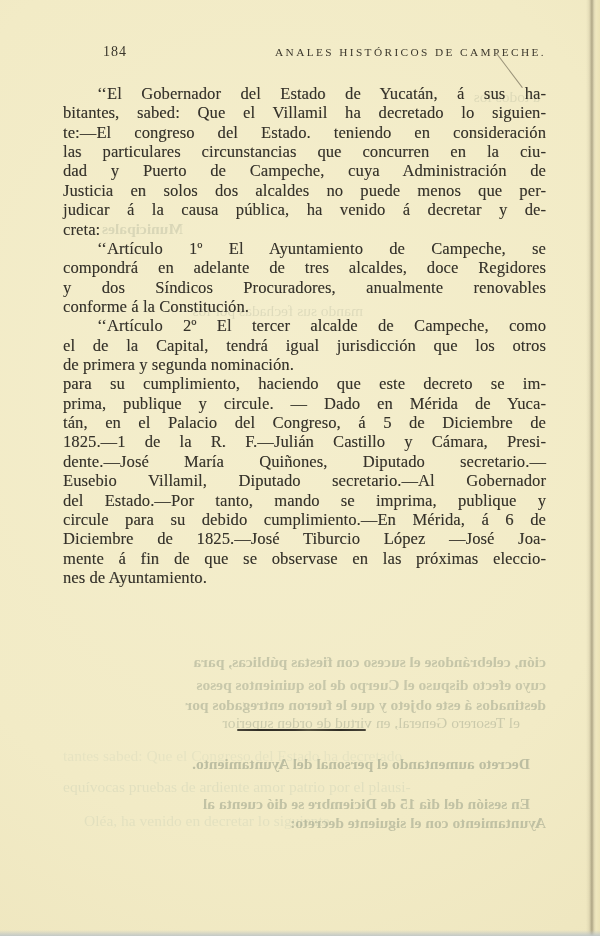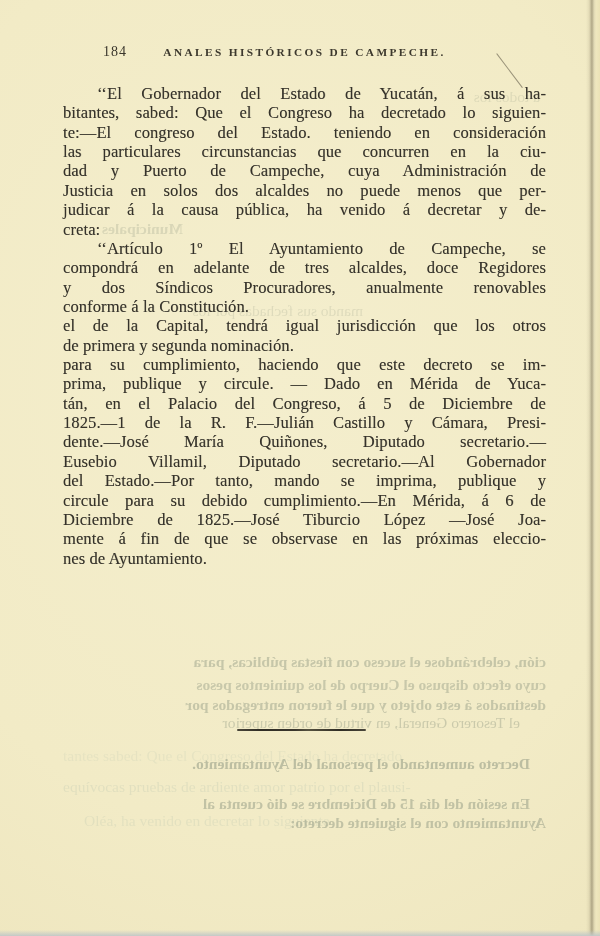--- a/index.html
+++ b/index.html
@@ -32,22 +32,22 @@
     background:rgba(84,76,60,0.55);transform:rotate(-37deg);border-radius:1px;
   }
   .header{
     position:absolute;left:63px;top:44px;width:483px;height:20px;
     color:#3a362c;
   }
   .page-number{
     position:absolute;left:40px;top:0;font-size:14px;letter-spacing:1px;
   }
   .running-title{
-    position:absolute;left:0;right:0;top:2px;text-align:center;
-    font-size:11.3px;font-weight:bold;letter-spacing:2.4px;color:#3c382d;
+    position:absolute;left:0;right:0;top:2px;text-align:right;
+    font-size:11.3px;font-weight:normal;letter-spacing:2.4px;color:#3c382d;
   }
   .text-block{
     position:absolute;left:63px;top:84px;width:483px;
     font-size:16.5px;line-height:19.36px;color:#35322a;
     text-shadow:0.3px 0.3px 0 rgba(53,50,42,0.35);
     letter-spacing:0.1px;
     z-index:3;
   }
   .line{
     text-align:justify;
@@ -94,31 +94,32 @@
 
   <div class="header">
     <span class="page-number">184</span>
     <span class="running-title">ANALES HISTÓRICOS DE CAMPECHE.</span>
   </div>
 
   <div class="scratch"></div>
 
   <div class="text-block">
       <div class="line indent">‘‘El Gobernador del Estado de Yucatán, á sus ha-</div>
-      <div class="line">bitantes, sabed: Que el Congreso ha decretado lo siguien-</div>
+      <div class="line">bitantes, sabed: Que el Villamil ha decretado lo siguien-</div>
       <div class="line">te:—El congreso del Estado. teniendo en consideración</div>
       <div class="line">las particulares circunstancias que concurren en la ciu-</div>
       <div class="line">dad y Puerto de Campeche, cuya Administración de</div>
       <div class="line">Justicia en solos dos alcaldes no puede menos que per-</div>
       <div class="line">judicar á la causa pública, ha venido á decretar y de-</div>
       <div class="line last">creta:</div>
       <div class="line indent">‘‘Artículo 1º El Ayuntamiento de Campeche, se</div>
       <div class="line">compondrá en adelante de tres alcaldes, doce Regidores</div>
       <div class="line">y dos Síndicos Procuradores, anualmente renovables</div>
       <div class="line last">conforme á la Constitución.</div>
+      <div class="line indent">‘‘Artículo 2º El tercer alcalde de Campeche, como</div>
       <div class="line">el de la Capital, tendrá igual jurisdicción que los otros</div>
       <div class="line last">de primera y segunda nominación.</div>
       <div class="line">para su cumplimiento, haciendo que este decreto se im-</div>
       <div class="line">prima, publique y circule. — Dado en Mérida de Yuca-</div>
       <div class="line">tán, en el Palacio del Congreso, á 5 de Diciembre de</div>
       <div class="line">1825.—1 de la R. F.—Julián Castillo y Cámara, Presi-</div>
       <div class="line">dente.—José María Quiñones, Diputado secretario.—</div>
       <div class="line">Eusebio Villamil, Diputado secretario.—Al Gobernador</div>
       <div class="line">del Estado.—Por tanto, mando se imprima, publique y</div>
       <div class="line">circule para su debido cumplimiento.—En Mérida, á 6 de</div>

